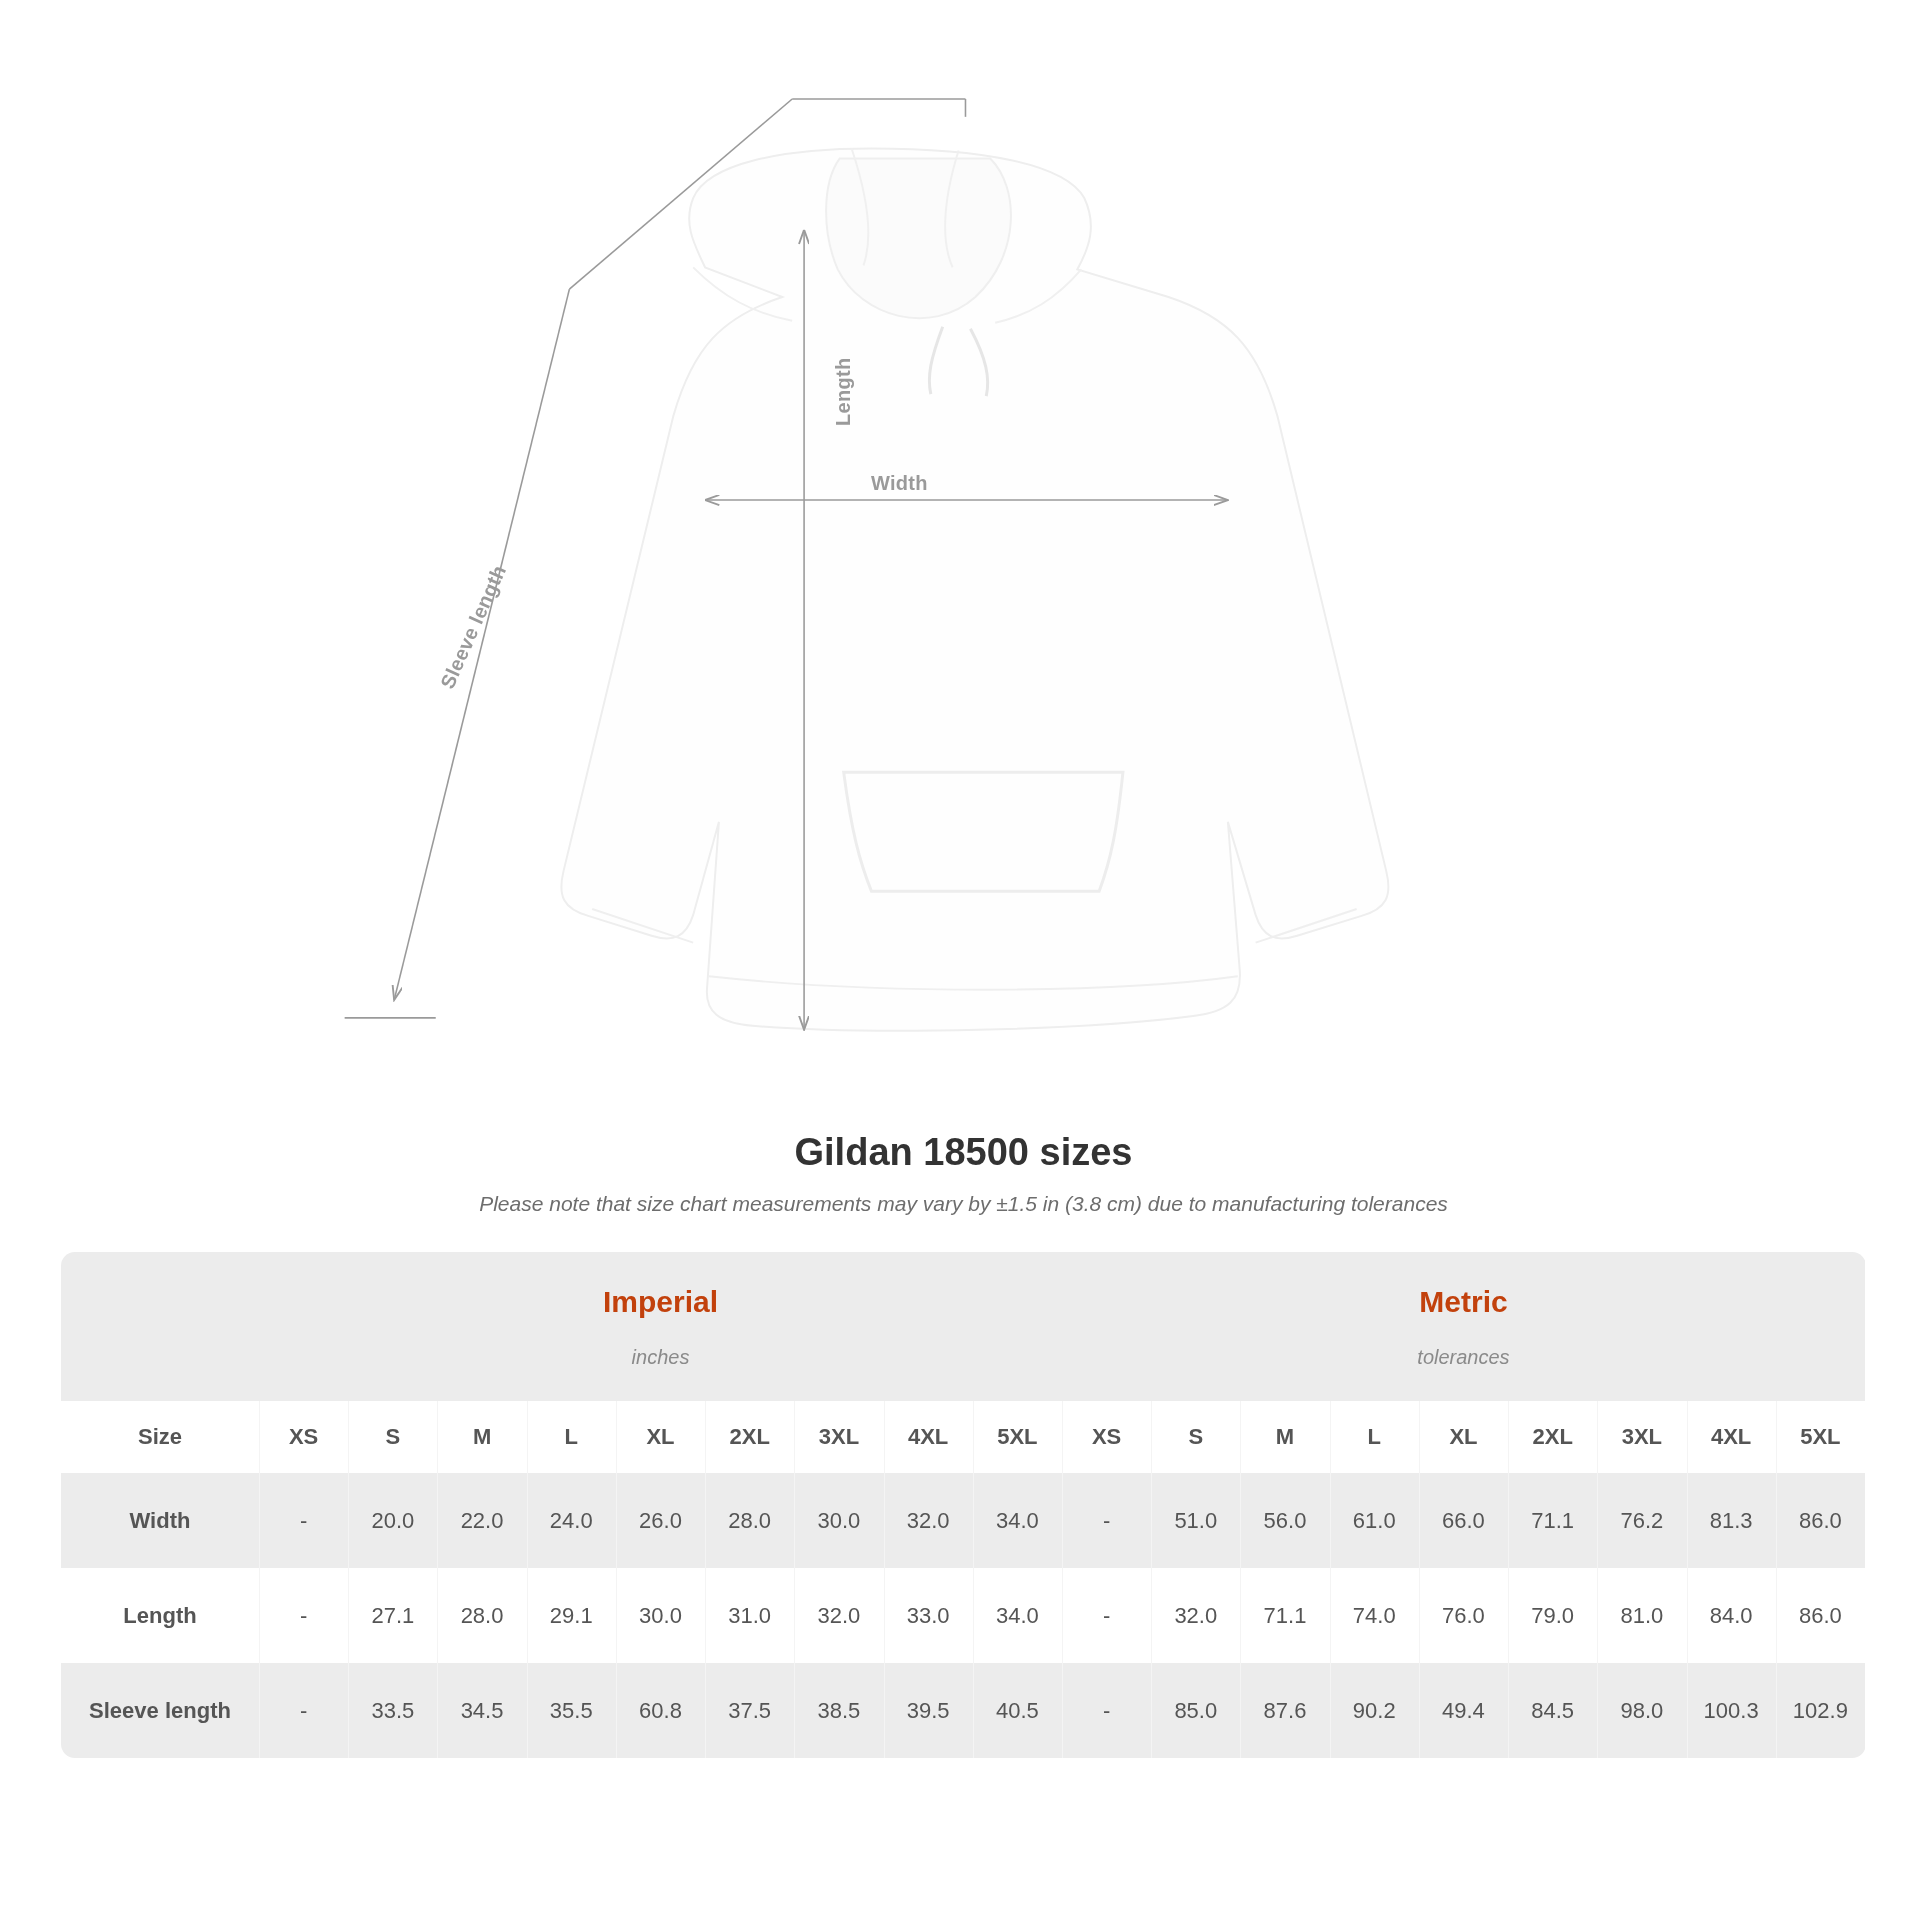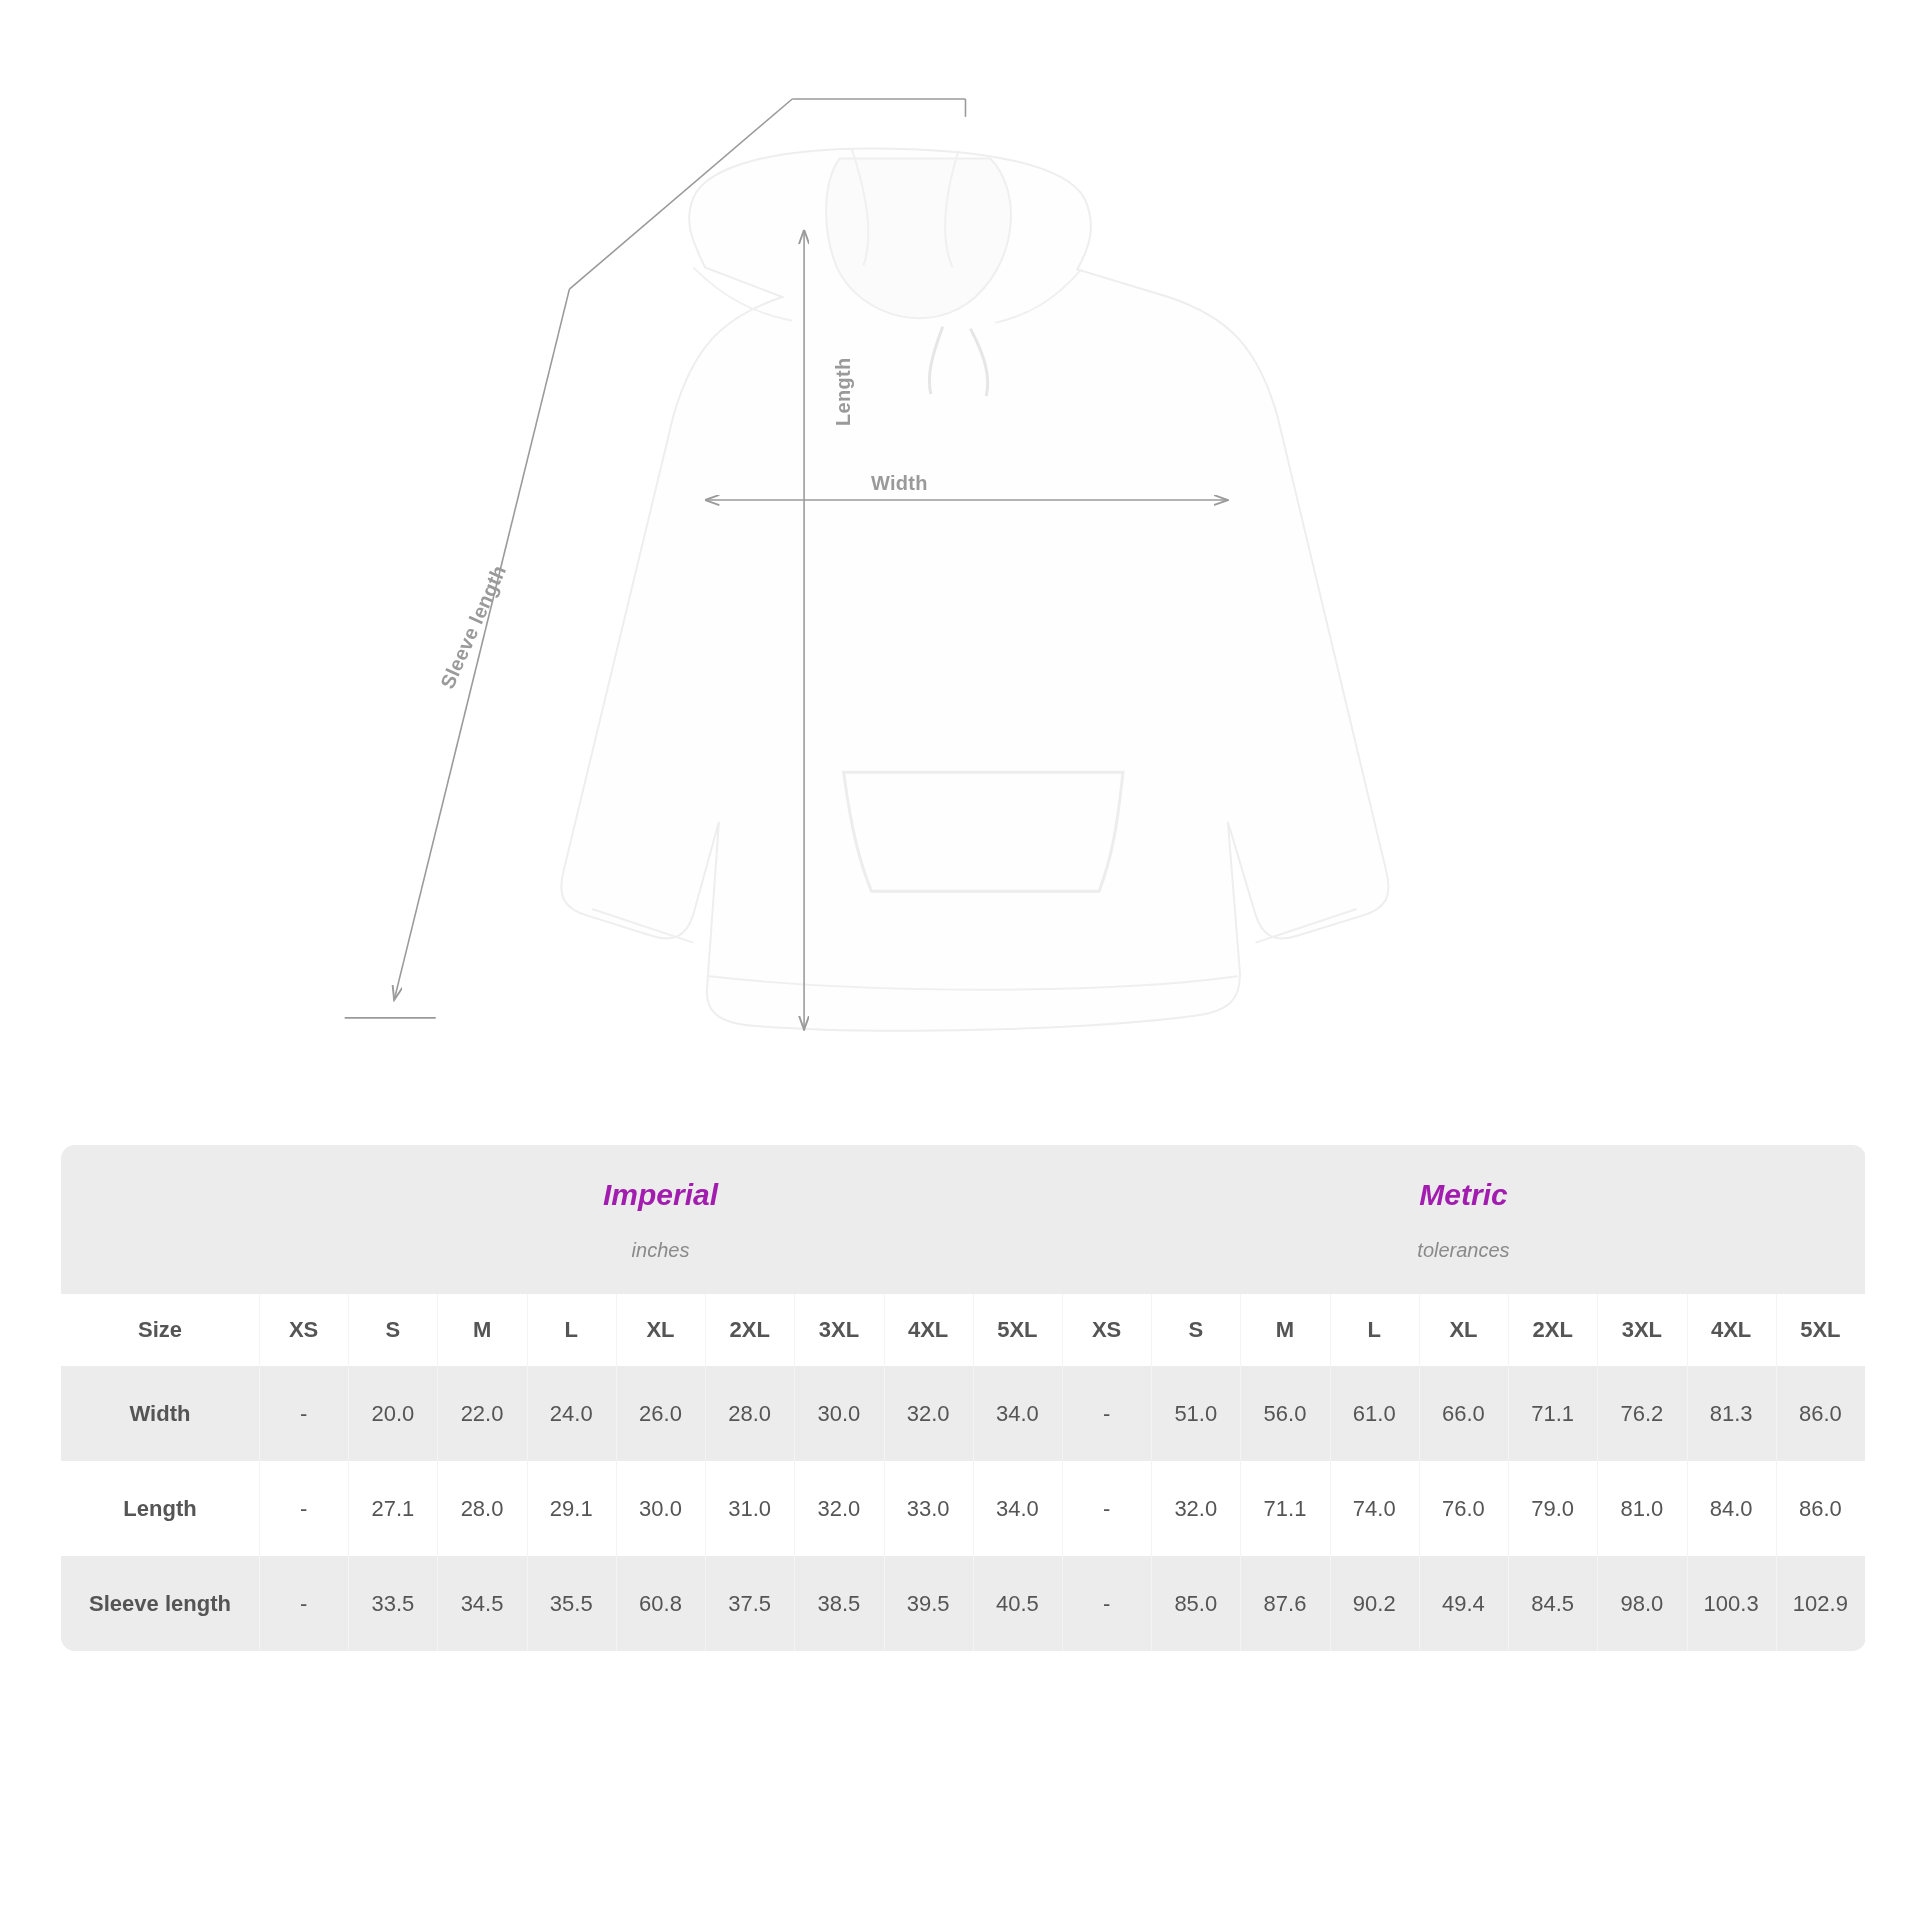--- a/index.html
+++ b/index.html
@@ -88,23 +88,22 @@
     border: none;
   }
   
   .unit-row td {
     background: #ececec;
     height: 149px;
     vertical-align: middle;
   }
   .unit-name {
     font-size: 30px;
-    font-style: italic;
-    font-weight: bold;
-    color: #a21caf;
+    font-weight: bold;
+    color: #c2410c;
   }
   .unit-sub {
     font-size: 20px;
     font-style: italic;
     color: #8a8a8a;
     margin-top: 27px;
   }
   .size-head td {
     background: #ffffff;
     height: 72px;
@@ -213,20 +212,24 @@
         <line x1="575" y1="292" x2="398" y2="1010" stroke="#9a9a9a" stroke-width="1.6" marker-end="url(#arrow)"></line>
         <path d="M348 1028 L 440 1028" fill="none" stroke="#9a9a9a" stroke-width="1.6"></path>
       </g>
     </svg>
 
     <div class="dim-label vertical" id="label-length">Length</div>
     <div class="dim-label" id="label-width">Width</div>
     <div class="dim-label diagonal" id="label-sleeve">Sleeve length</div>
   </div>
 
+  <div class="title-block">
+    <h1 class="chart-title">Gildan 18500 sizes</h1>
+    <p class="chart-subtitle">Please note that size chart measurements may vary by ±1.5 in (3.8 cm) due to manufacturing tolerances</p>
+  </div>
 
   <div class="table-wrap">
     <table class="size-table">
       <tbody>
         <tr class="unit-row">
           <td class="firstcol"></td>
           <td colspan="9">
             <div class="unit-name">Imperial</div>
             <div class="unit-sub">inches</div>
           </td>

